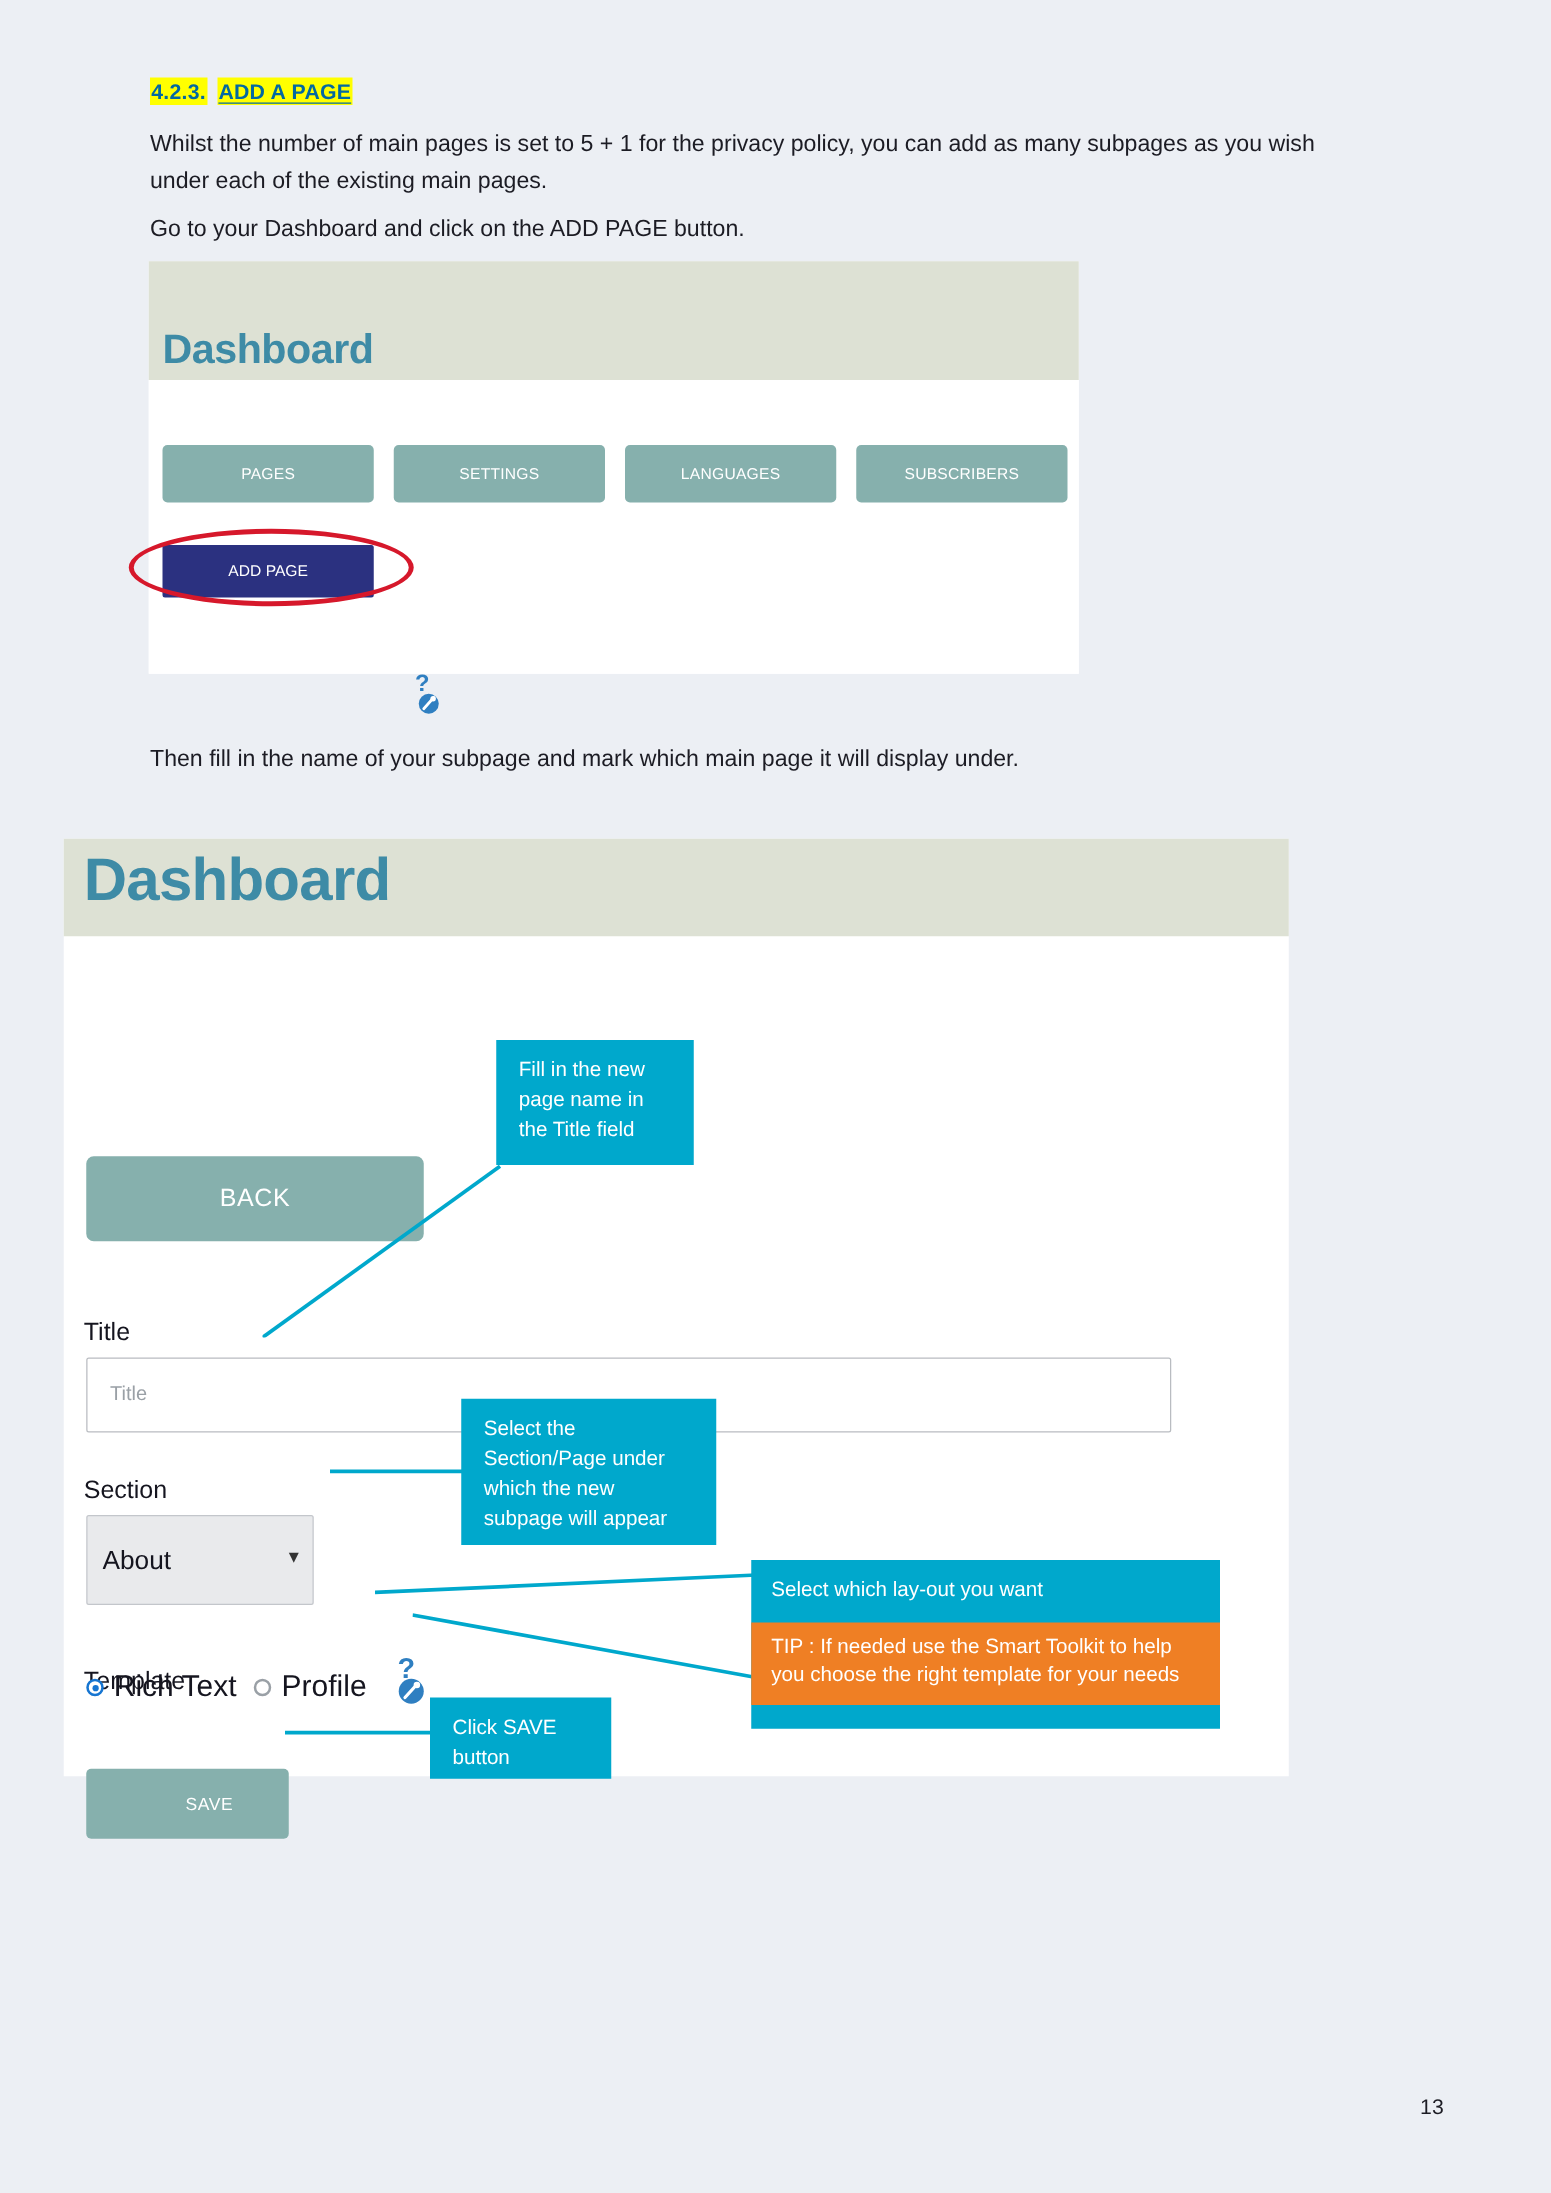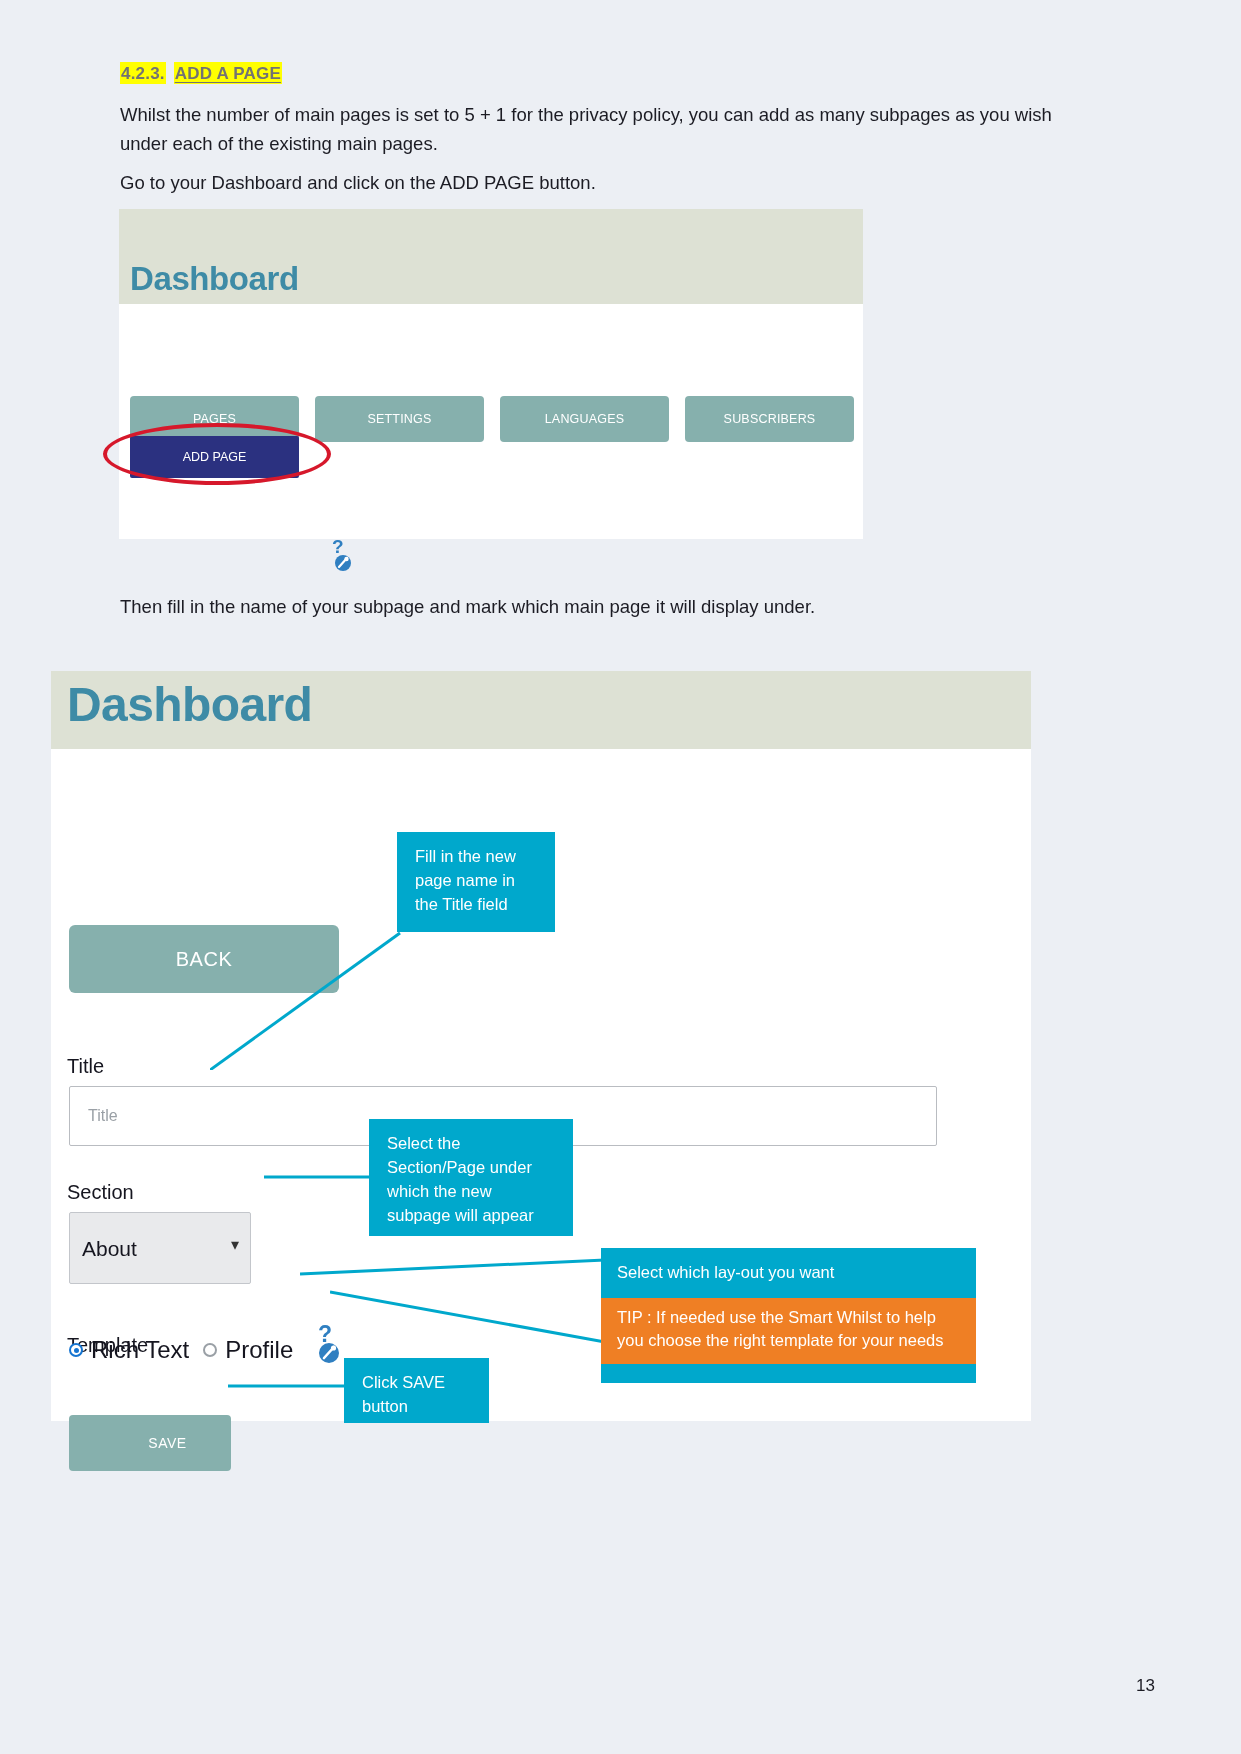--- a/index.html
+++ b/index.html
@@ -14,21 +14,21 @@
   }
 
   
   .doc { position: absolute; left: 0; top: 0; width: 1241px; height: 1754px; }
 
   .heading {
     position: absolute;
     left: 120px; top: 64px;
     font-size: 17px;
     font-weight: bold;
-    color: #737373;
+    color: #0369a1;
     letter-spacing: .2px;
     white-space: nowrap;
   }
   .heading .hl {
     background: #ffff00;
     text-decoration: underline;
     text-underline-offset: 3px;
     padding: 2px 1px 1px 1px;
   }
   .heading .num { background: #ffff00; padding: 2px 1px 1px 1px; }
@@ -76,21 +76,20 @@
   .f1btn {
     width: 169px; height: 46px;
     background: #86b0ad;
     border-radius: 4px;
     color: #fff;
     font-size: 12.5px;
     display: flex;
     align-items: center;
     justify-content: center;
     letter-spacing: .2px;
-    margin-top: 40px;
   }
   .addpage {
     position: absolute;
     left: 11px; top: 132px;
     width: 169px; height: 42px;
     background: #2b3180;
     border-radius: 2px;
     color: #fff;
     font-size: 12.5px;
     display: flex;
@@ -366,17 +365,17 @@
 
   <svg class="leader" style="left:228px; top:1378px; width:120px; height:16px;" viewBox="0 0 120 16">
     <line x1="0" y1="8" x2="120" y2="8" stroke="#00a8cc" stroke-width="3"></line>
   </svg>
 
   <div class="callout co-section">Select the Section/Page under which the new subpage will appear</div>
   <div class="callout co-title">Fill in the new page name in the Title field</div>
   <div class="callout co-save">Click SAVE button</div>
   <div class="callout co-layout">
     <div>Select which lay-out you want</div>
-    <div class="tip">TIP : If needed use the Smart Whilst to help you choose the right template for your needs</div>
+    <div class="tip">TIP : If needed use the Smart Toolkit to help you choose the right template for your needs</div>
   </div>
 
   <div class="pagenum">13</div>
 </div>
 
 </body></html>

